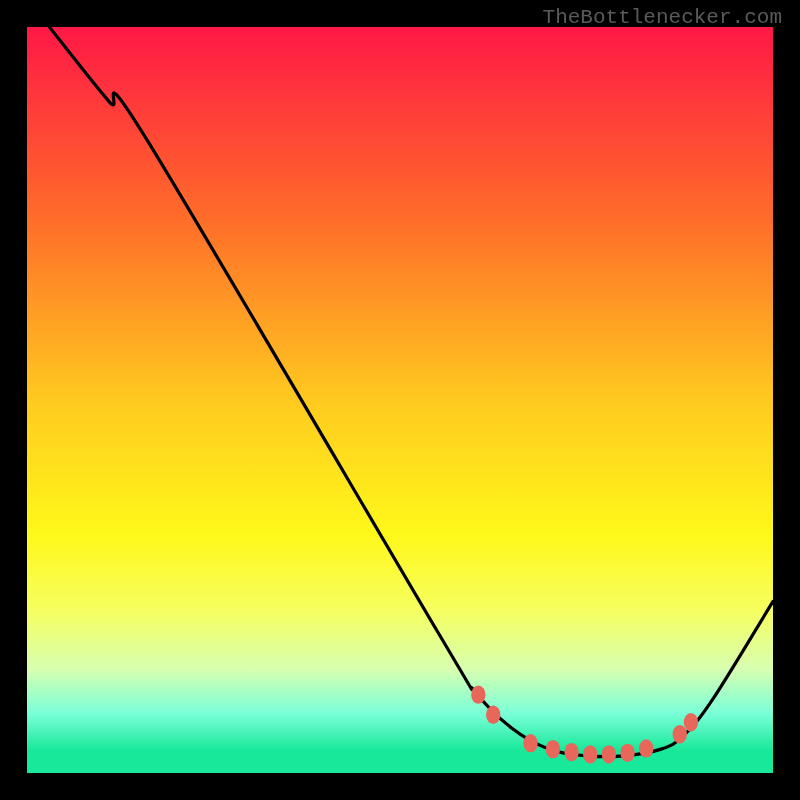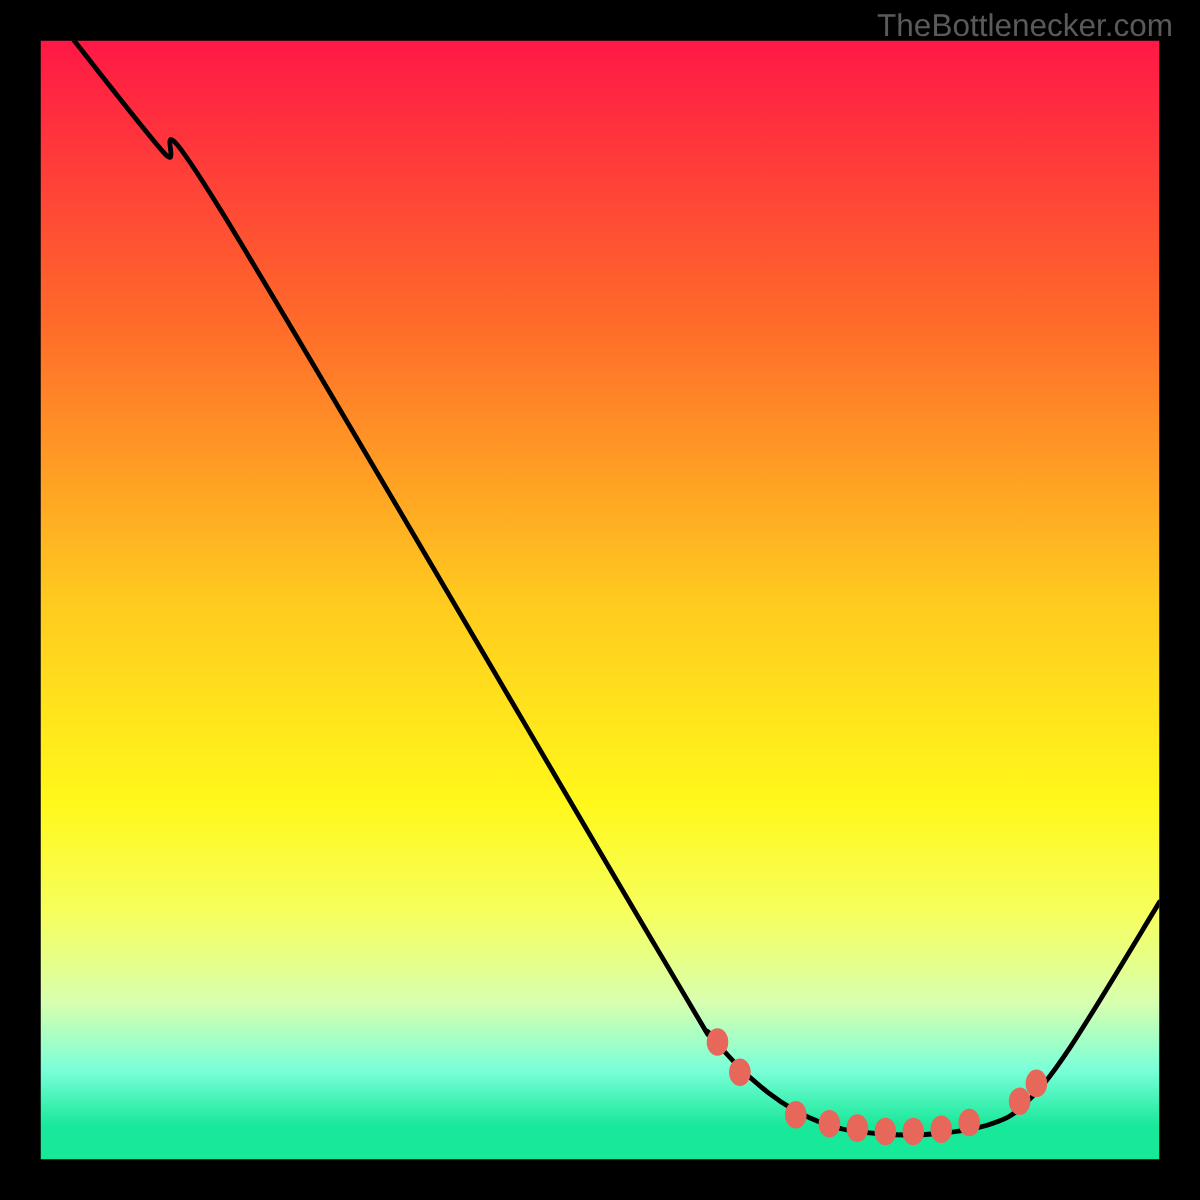--- a/index.html
+++ b/index.html
@@ -11,20 +11,21 @@
     font-family: Arial, sans-serif;
   }
   .attribution {
     position: absolute;
     top: 6px;
     right: 18px;
     color: #5a5a5a;
     font-size: 21px;
     font-weight: 500;
     z-index: 10;
+    font-family: Liberation Mono, monospace;
   }
   .chart-frame {
     position: absolute;
     left: 27px;
     top: 27px;
     width: 746px;
     height: 746px;
     background: #000;
   }
   .gradient-bg {

